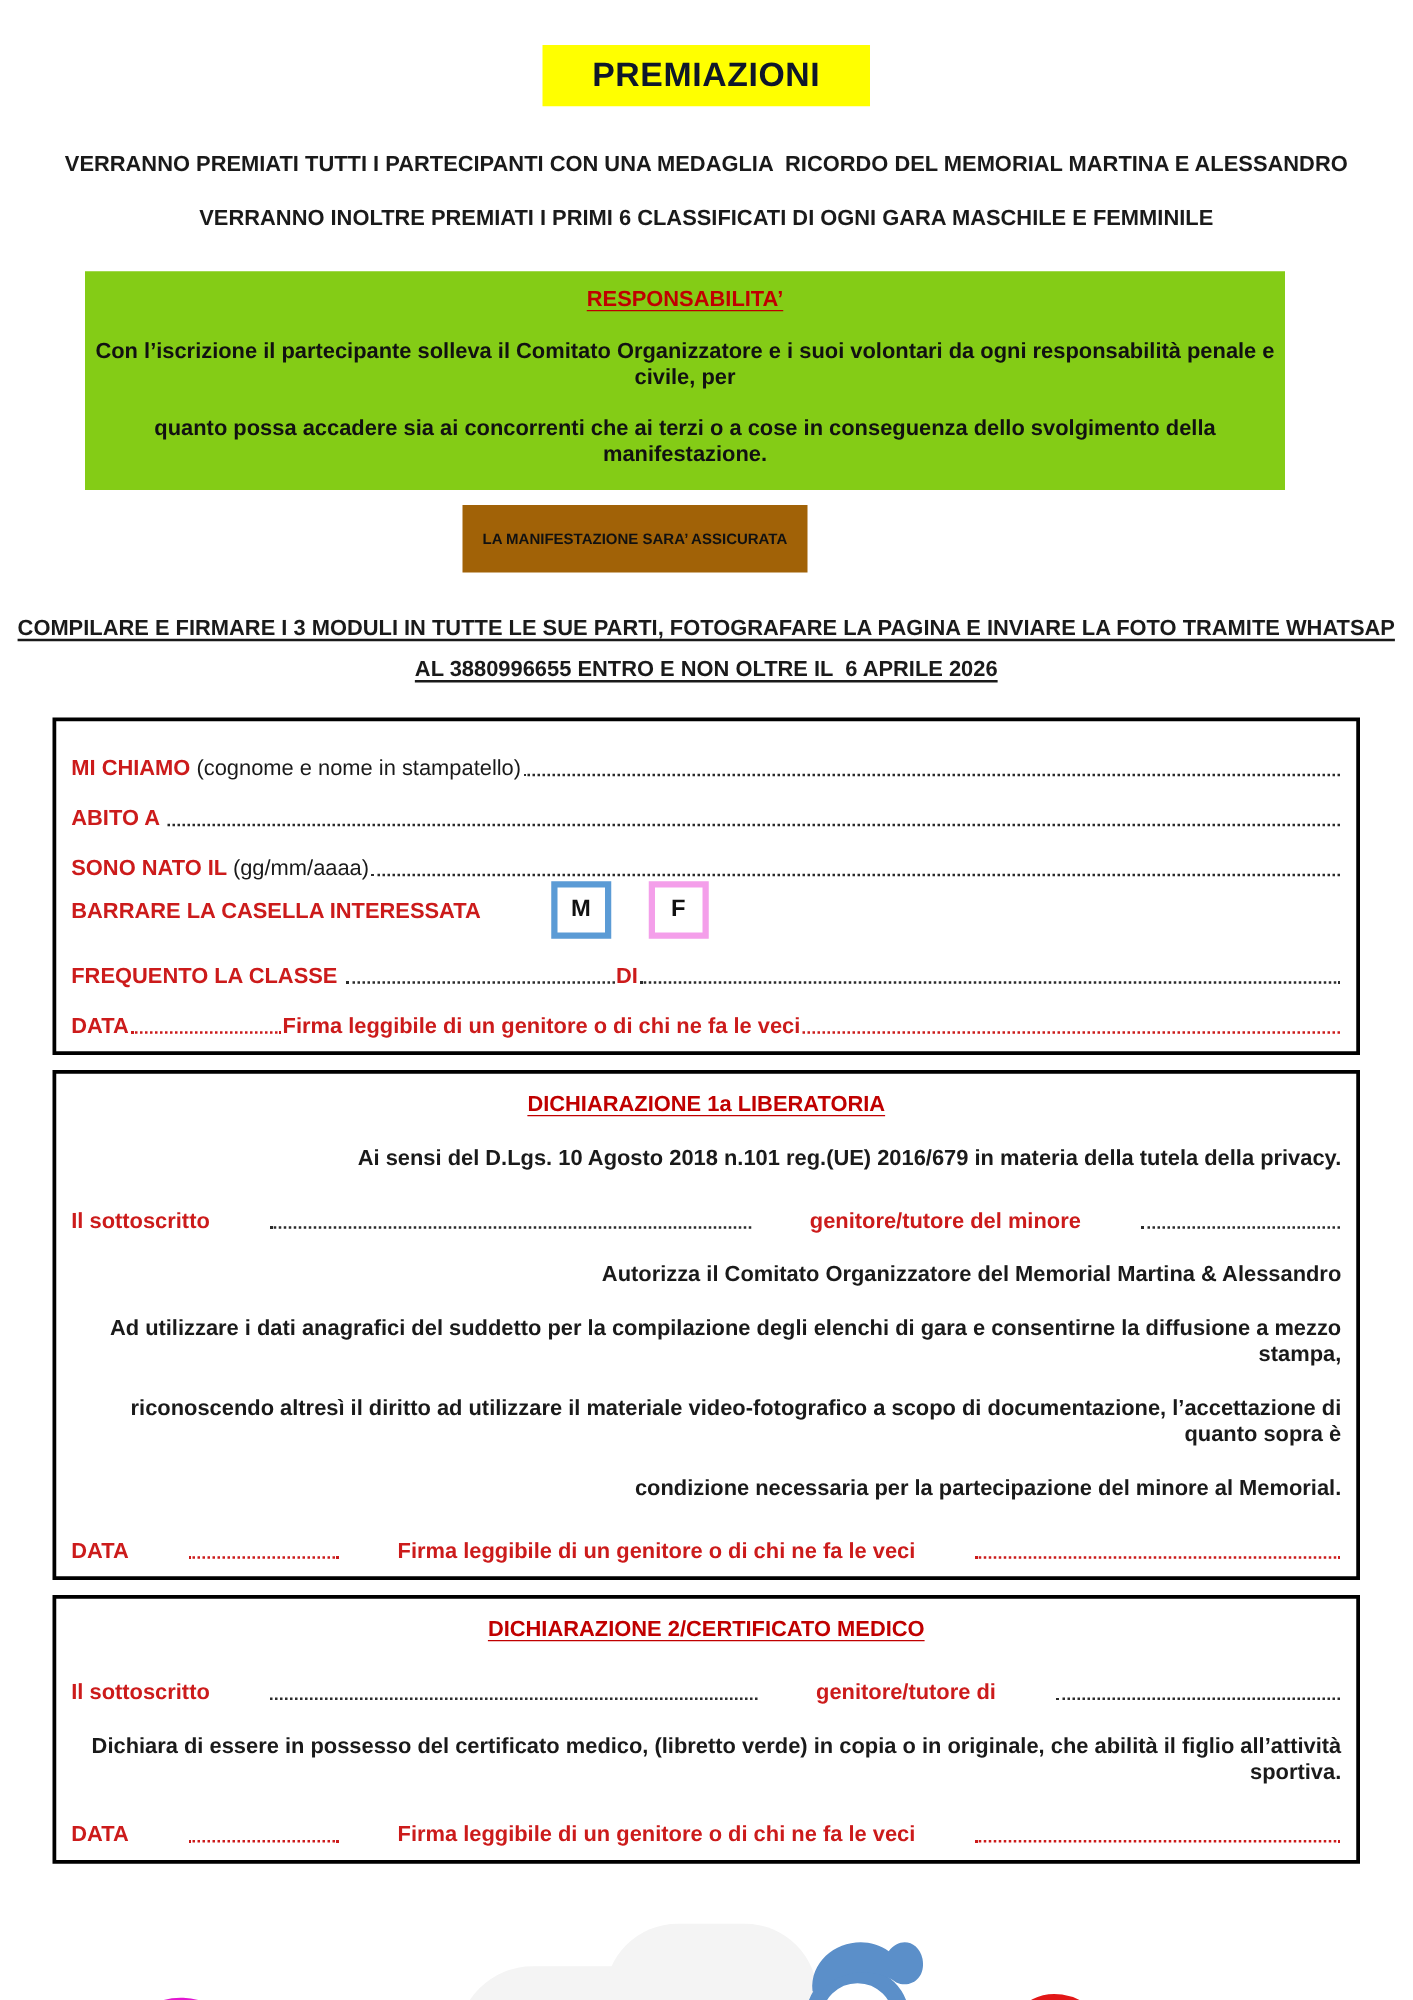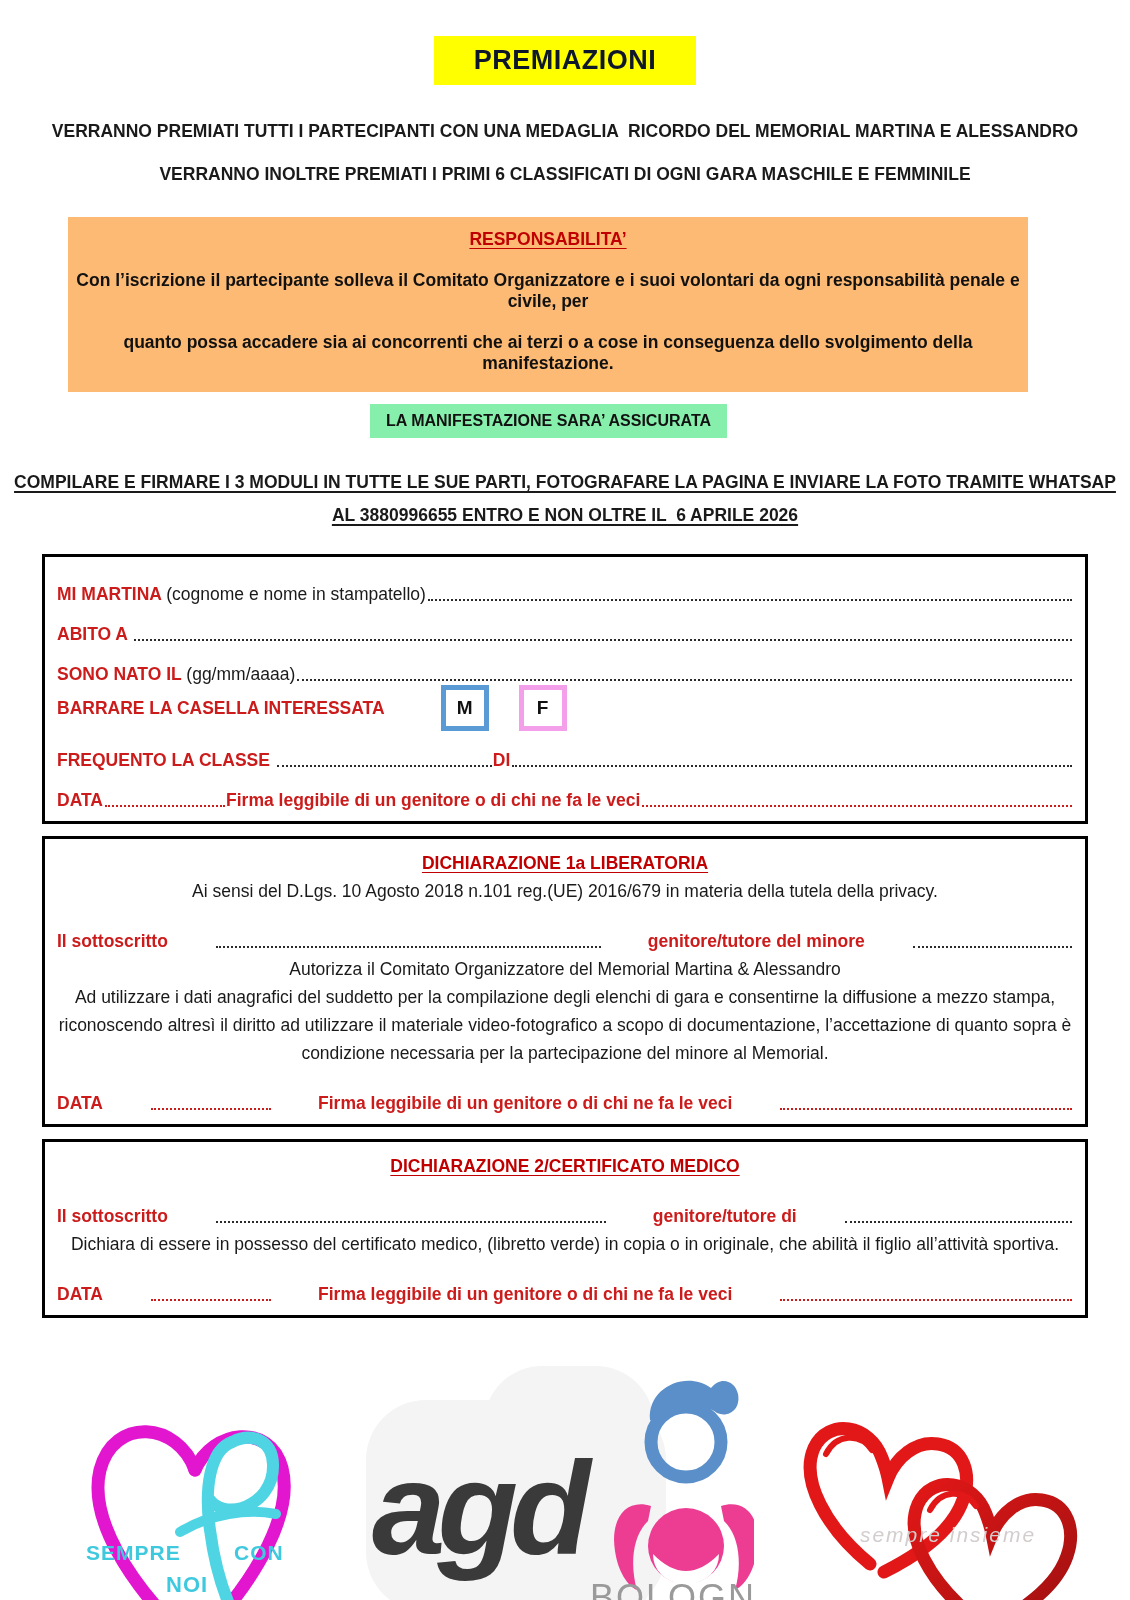--- a/index.html
+++ b/index.html
@@ -10,28 +10,28 @@
   .pre{white-space:pre-wrap;}
   
   .title-wrap{padding-top:36px;text-align:center;}
   .title-box{display:inline-block;background:#FFFF00;padding:9px 40px;}
   .title-box span{color:#0f172a;font-weight:bold;font-size:27px;letter-spacing:.5px;
     text-decoration-thickness:2px;text-underline-offset:4px;}
   
   .intro{margin-top:36px;text-align:center;font-weight:bold;font-size:17.5px;}
   .intro .l2{margin-top:22px;}
   
-  .resp-box{margin-left:68px;margin-top:32px;width:944px;background:#fdba74;
+  .resp-box{margin-left:68px;margin-top:32px;width:944px;background:#84cc16;
     text-align:center;padding:12px 8px 18px;}
   .resp-title{color:#C00000;font-weight:bold;font-size:17.5px;
     text-decoration:underline;text-underline-offset:3px;}
   .resp-line{font-weight:bold;font-size:17.5px;margin-top:20px;color:#111;}
   .insurance-wrap{margin-left:370px;margin-top:12px;}
-  .insurance{display:inline-block;background:#86efac;padding:8px 16px;
-    font-weight:bold;font-size:16px;color:#111;}
+  .insurance{display:inline-block;background:#a16207;padding:20px 16px;
+    font-weight:bold;font-size:12px;color:#111;}
   
   .instr{margin-top:34px;text-align:center;font-weight:bold;font-size:17.5px;}
   .instr div{text-decoration:underline;text-decoration-thickness:2px;text-underline-offset:3px;}
   .instr .l2{margin-top:12px;}
   
   .formbox{margin:0 42px;border:3px solid #000;padding:8px 12px 10px;background:#fff;}
   .box1{margin-top:28px;}
   .box2{margin-top:12px;}
   .box3{margin-top:12px;}
   .frow{display:flex;align-items:flex-end;font-size:17.5px;height:40px;}
@@ -43,21 +43,21 @@
   .dots.w120{flex:0 0 120px;}
   .dots.w385{flex:0 0 385px;}
   .dots.w390{flex:0 0 390px;}
   .checkrow{display:flex;align-items:center;height:46px;font-size:17.5px;}
   .checkbox{width:38px;height:36px;display:flex;align-items:center;justify-content:center;
     font-weight:bold;font-size:19px;color:#111;background:#fff;}
   .cb-m{border:5px solid #5B9BD5;margin-left:56px;}
   .cb-f{border:5px solid #F49FEA;margin-left:30px;}
   .sec-title{text-align:center;color:#C00000;font-weight:bold;font-size:17.5px;
     text-decoration:underline;text-underline-offset:3px;margin-top:6px;}
-  .center-line{text-align:center;font-size:17.5px;margin-top:7px;}
+  .center-line{text-align:right;font-size:17.5px;margin-top:22px;font-weight:bold;}
   .mt10{margin-top:10px;gap:46px;}
   
   .logos{margin-top:40px;display:flex;justify-content:space-between;
     align-items:flex-start;padding:0 52px 0 62px;}
   .logo1{margin-top:22px;}
   .logo3{margin-top:28px;}
   svg text{font-family:"Liberation Sans", sans-serif;}
 </style>
 </head>
 <body>
@@ -82,21 +82,21 @@
   <div class="insurance">LA MANIFESTAZIONE SARA’ ASSICURATA</div>
 </div>
 
 <div class="instr">
   <div class="l1 pre">COMPILARE E FIRMARE I 3 MODULI IN TUTTE LE SUE PARTI, FOTOGRAFARE LA PAGINA E INVIARE LA FOTO TRAMITE WHATSAP</div>
   <div class="l2 pre">AL 3880996655 ENTRO E NON OLTRE IL  6 APRILE 2026</div>
 </div>
 
 <div class="formbox box1">
   <div class="frow">
-    <span class="rl">MI MARTINA </span>
+    <span class="rl">MI CHIAMO </span>
     <span class="bl">(cognome e nome in stampatello)</span>
     <span class="dots"></span>
   </div>
   <div class="frow">
     <span class="rl">ABITO A </span>
     <span class="dots"></span>
   </div>
   <div class="frow">
     <span class="rl">SONO NATO IL </span>
     <span class="bl">(gg/mm/aaaa)</span>

